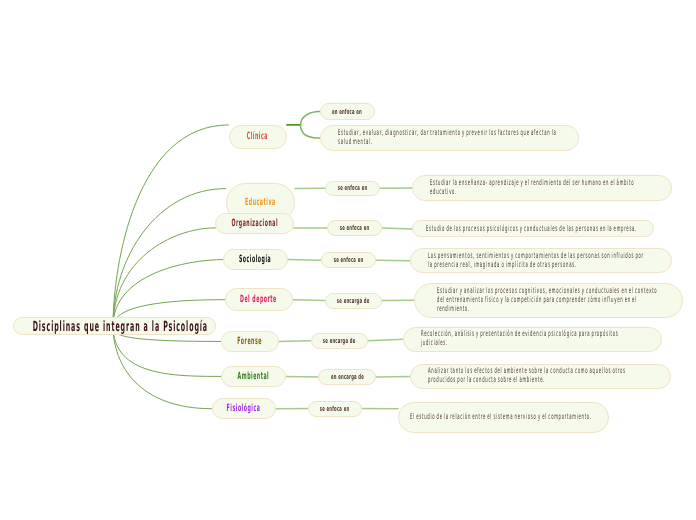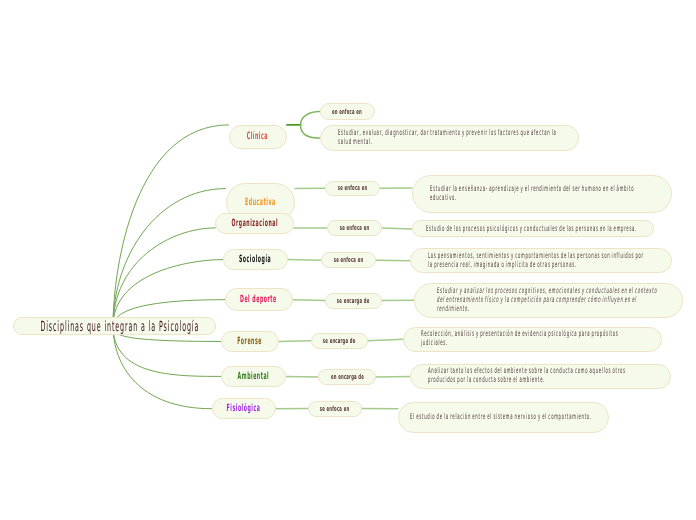--- a/index.html
+++ b/index.html
@@ -6,21 +6,21 @@
   html,body{margin:0;padding:0;}
   body{width:696px;height:520px;background:#ffffff;overflow:hidden;
        font-family:"DejaVu Sans Condensed","DejaVu Sans",sans-serif;
        -webkit-font-smoothing:antialiased;text-rendering:geometricPrecision;}
   #canvas{position:relative;width:696px;height:520px;overflow:hidden;}
   svg.links{position:absolute;left:0;top:0;width:696px;height:520px;}
   .node{position:absolute;box-sizing:border-box;background:#f6fbe9;
         border:1px solid #ecdfbe;border-radius:999px;display:flex;
         align-items:center;justify-content:center;overflow:hidden;}
   .node > span{display:block;white-space:nowrap;}
-  .root{font-weight:normal;padding-left:12px;}
+  .root{font-weight:bold;padding-left:12px;}
   .root > span{font-size:14px;transform:scaleX(0.50);letter-spacing:1.8px;
                position:relative;top:1px;}
   .branch{font-weight:bold;}
   .branch > span{font-size:10px;transform:scaleX(0.52);letter-spacing:1.0px;}
   .conn{font-weight:bold;}
   .conn > span{font-size:7px;transform:scaleX(0.60);letter-spacing:0.35px;}
   .detail{display:block;overflow:visible;}
   .detail > span{position:absolute;top:50%;
                  font-size:8px;line-height:8.9px;white-space:normal;
                  letter-spacing:1.42px;word-spacing:-1.2px;
@@ -70,21 +70,21 @@
       </div>
       <div class="node detail" style="left: 319.5px; top: 125.4px; width: 259.4px; height: 25.2px; background: rgb(245, 250, 235); border-color: rgb(239, 227, 198); color: rgb(74, 50, 48);">
         <span style="width: 433px; left: 17.1px;">Estudiar, evaluar, diagnosticar, dar tratamiento y prevenir los factores que afectan la salud mental.</span>
       </div>
       <div class="node branch" style="left: 225.5px; top: 183px; width: 69.5px; height: 39px; background: rgb(245, 250, 235); border-color: rgb(239, 227, 198); color: rgb(240, 148, 25);">
         <span>Educativa</span>
       </div>
       <div class="node conn" style="left: 324.6px; top: 180.8px; width: 55.3px; height: 15px; background: rgb(245, 250, 235); border-color: rgb(239, 227, 198); color: rgb(83, 51, 47);">
         <span>se enfoca en</span>
       </div>
-      <div class="node detail" style="left: 412px; top: 175.4px; width: 260px; height: 38px; background: rgb(245, 250, 235); border-color: rgb(239, 227, 198); color: rgb(74, 50, 48);">
+      <div class="node detail" style="left: 412px; top: 175.4px; width: 260px; height: 26px; background: rgb(245, 250, 235); border-color: rgb(239, 227, 198); color: rgb(74, 50, 48);">
         <span style="width: 418.3px; left: 17.1px;">Estudiar la enseñanza- aprendizaje y el rendimiento del ser humano en el ámbito educativo.</span>
       </div>
       <div class="node branch" style="left: 215.4px; top: 213px; width: 78.4px; height: 20.8px; background: rgb(245, 250, 235); border-color: rgb(239, 227, 198); color: #7f1d1d;">
         <span>Organizacional</span>
       </div>
       <div class="node conn" style="left: 327.1px; top: 220px; width: 55px; height: 16.2px; background: rgb(245, 250, 235); border-color: rgb(239, 227, 198); color: rgb(83, 51, 47);">
         <span>se enfoca en</span>
       </div>
       <div class="node detail" style="left: 412px; top: 220.4px; width: 242.4px; height: 17px; background: rgb(245, 250, 235); border-color: rgb(239, 227, 198); color: rgb(74, 50, 48);">
         <span style="width: 429.4px; left: 13px;">Estudio de los procesos psicológicos y conductuales de las personas en la empresa.</span>
@@ -97,21 +97,21 @@
       </div>
       <div class="node detail" style="left: 409.8px; top: 248.3px; width: 262.2px; height: 24.8px; background: rgb(245, 250, 235); border-color: rgb(239, 227, 198); color: rgb(74, 50, 48);">
         <span style="width: 419.5px; left: 16.9px;">Los pensamientos, sentimientos y comportamientos de las personas son influidos por la presencia real, imaginada o implícita de otras personas.</span>
       </div>
       <div class="node branch" style="left: 225px; top: 288.2px; width: 67.5px; height: 23px; background: rgb(245, 250, 235); border-color: rgb(239, 227, 198); color: rgb(228, 23, 91);">
         <span>Del deporte</span>
       </div>
       <div class="node conn" style="left: 324.8px; top: 292.5px; width: 57.3px; height: 16px; background: rgb(245, 250, 235); border-color: rgb(239, 227, 198); color: rgb(83, 51, 47);">
         <span>se encarga de</span>
       </div>
-      <div class="node detail" style="left: 414.1px; top: 283px; width: 268.8px; height: 34.5px; background: rgb(245, 250, 235); border-color: rgb(239, 227, 198); color: rgb(74, 50, 48); font-style: italic;">
+      <div class="node detail" style="left: 414.1px; top: 283px; width: 268.8px; height: 34.5px; background: rgb(245, 250, 235); border-color: rgb(239, 227, 198); color: rgb(74, 50, 48);">
         <span style="width: 431.1px; left: 21.75px;">Estudiar y analizar los procesos cognitivos, emocionales y conductuales en el contexto del entrenamiento físico y la competición para comprender cómo influyen en el rendimiento.</span>
       </div>
       <div class="node branch" style="left: 220.6px; top: 330.5px; width: 58px; height: 21.9px; background: rgb(245, 250, 235); border-color: rgb(239, 227, 198); color: rgb(131, 96, 18);">
         <span>Forense</span>
       </div>
       <div class="node conn" style="left: 310.5px; top: 332.7px; width: 57.2px; height: 16px; background: rgb(245, 250, 235); border-color: rgb(239, 227, 198); color: rgb(83, 51, 47);">
         <span>se encarga de</span>
       </div>
       <div class="node detail" style="left: 403.2px; top: 326.6px; width: 258.6px; height: 25.1px; background: rgb(245, 250, 235); border-color: rgb(239, 227, 198); color: rgb(74, 50, 48);">
         <span style="width: 405.3px; left: 17.05px;">Recolección, análisis y presentación de evidencia psicológica para propósitos judiciales.</span>

